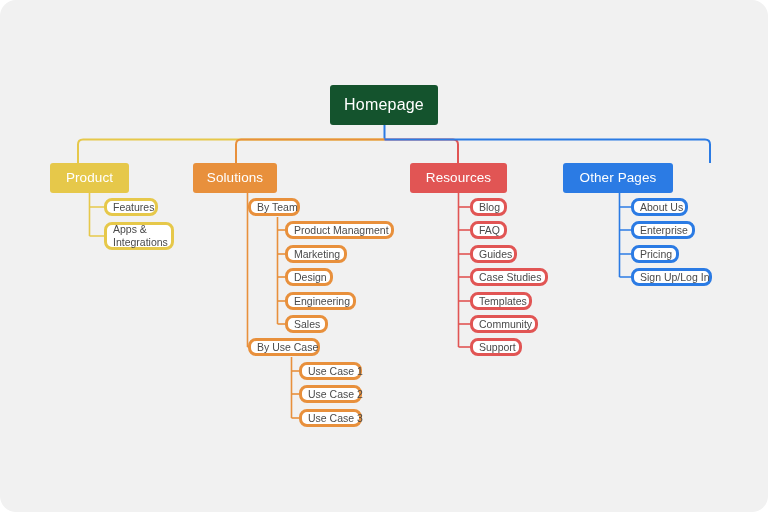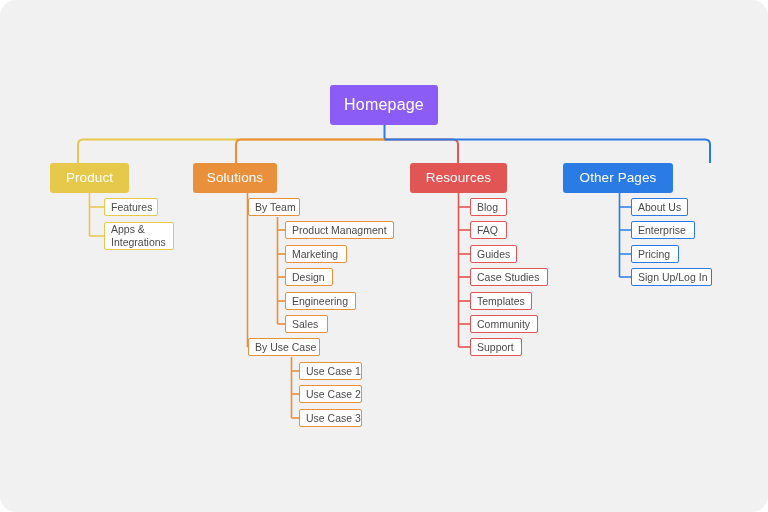--- a/index.html
+++ b/index.html
@@ -60,22 +60,22 @@
   .node.section {
     border-radius: 3px;
     color: #ffffff;
     font-size: 13.5px;
     letter-spacing: .1px;
   }
 
   
   .node.leaf {
     background: #ffffff;
-    border: 1px solid #6d28d9;
-    border-radius: 2px;
+    border: 3px solid #6d28d9;
+    border-radius: 8px;
     color: #4a4a4a;
     font-size: 10.5px;
     justify-content: flex-start;
     padding: 0 6px;
     letter-spacing: 0;
   }
 
   .node.leaf.multiline {
     align-items: center;
     line-height: 1.25;
@@ -130,21 +130,21 @@
 
     <path d="M619.5 193 L619.5 277" stroke="#2B7BE4" stroke-width="1.6" fill="none"></path>
     <path d="M619.5 207 L631 207" stroke="#2B7BE4" stroke-width="1.6" fill="none"></path>
     <path d="M619.5 230 L631 230" stroke="#2B7BE4" stroke-width="1.6" fill="none"></path>
     <path d="M619.5 254 L631 254" stroke="#2B7BE4" stroke-width="1.6" fill="none"></path>
     <path d="M619.5 277 L631 277" stroke="#2B7BE4" stroke-width="1.6" fill="none"></path>
   </svg>
 
   <div id="nodes">
 
-    <div class="node root" style="left:330px; top:85px; width:108px; height:40px; background:#8b5cf6;">
+    <div class="node root" style="left:330px; top:85px; width:108px; height:40px; background:#14532d;">
       <span>Homepage</span>
     </div>
 
     <div class="node section" style="left:193px; top:163px; width:84px; height:30px; background:#E8903C;">
       <span>Solutions</span>
     </div>
 
     <div class="node section" style="left:50px; top:163px; width:79px; height:30px; background:#E6C84A;">
       <span>Product</span>
     </div>

